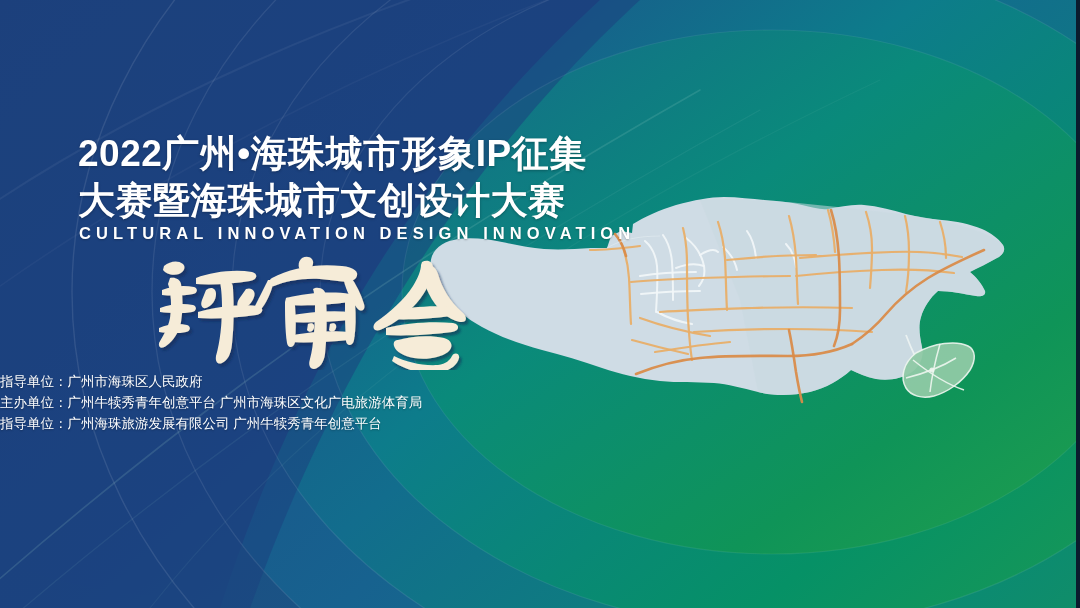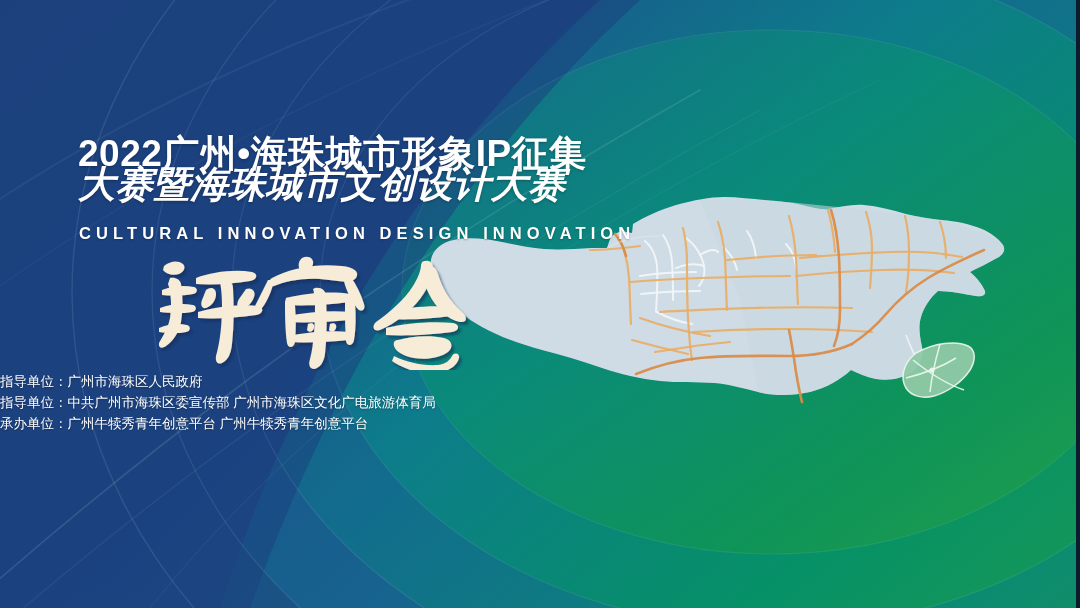--- a/index.html
+++ b/index.html
@@ -36,21 +36,21 @@
     position: absolute;
     left: 78px;
     color: #ffffff;
     font-size: 37px;
     font-weight: bold;
     letter-spacing: 0.5px;
     white-space: nowrap;
     text-shadow: 0 1px 3px rgba(0,0,0,0.28);
   }
   #title-line-1 { top: 129px; }
-  #title-line-2 { top: 160px; font-style: italic; }
+  #title-line-2 { top: 176px; }
 
   .subtitle-en {
     position: absolute;
     left: 79px;
     top: 224px;
     color: #ffffff;
     font-size: 16.5px;
     font-weight: bold;
     letter-spacing: 5.1px;
     white-space: nowrap;
@@ -442,17 +442,17 @@
             <path d="M244,106 C256,112 272,116 288,115 C296,114 300,110 302,106
                      C304,102 310,103 309,108 C307,116 298,122 286,123
                      C268,124 252,118 242,111 Z"></path>
           </g>
         </g>
       </svg>
     </div>
 
     <div class="credits">
       <div class="credit-line">指导单位：广州市海珠区人民政府</div>
-      <div class="credit-line">指导单位：中共广州市海珠区委宣传部  广州市海珠区文化广电旅游体育局</div>
-      <div class="credit-line">承办单位：广州牛犊秀青年创意平台  广州牛犊秀青年创意平台</div>
+      <div class="credit-line">主办单位：广州牛犊秀青年创意平台  广州市海珠区文化广电旅游体育局</div>
+      <div class="credit-line">指导单位：广州海珠旅游发展有限公司  广州牛犊秀青年创意平台</div>
     </div>
   </div>
 </div>
 
 </body></html>

